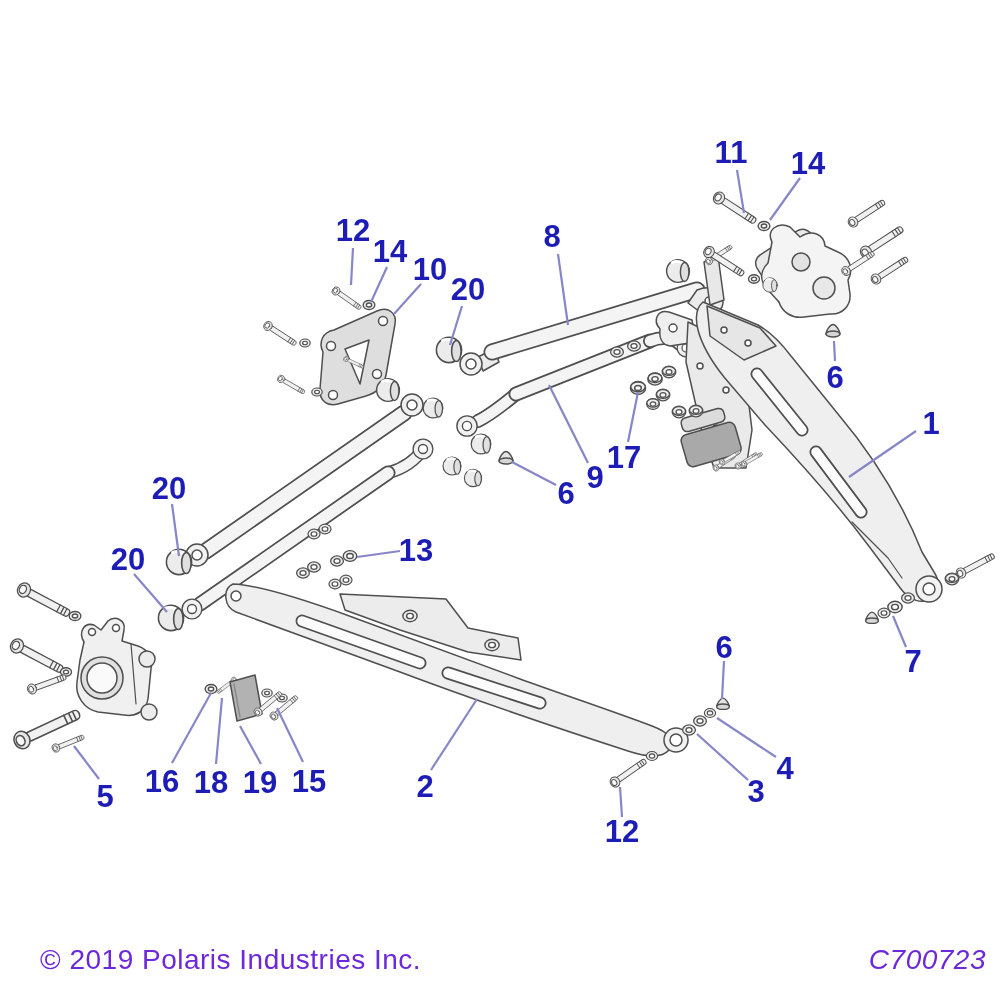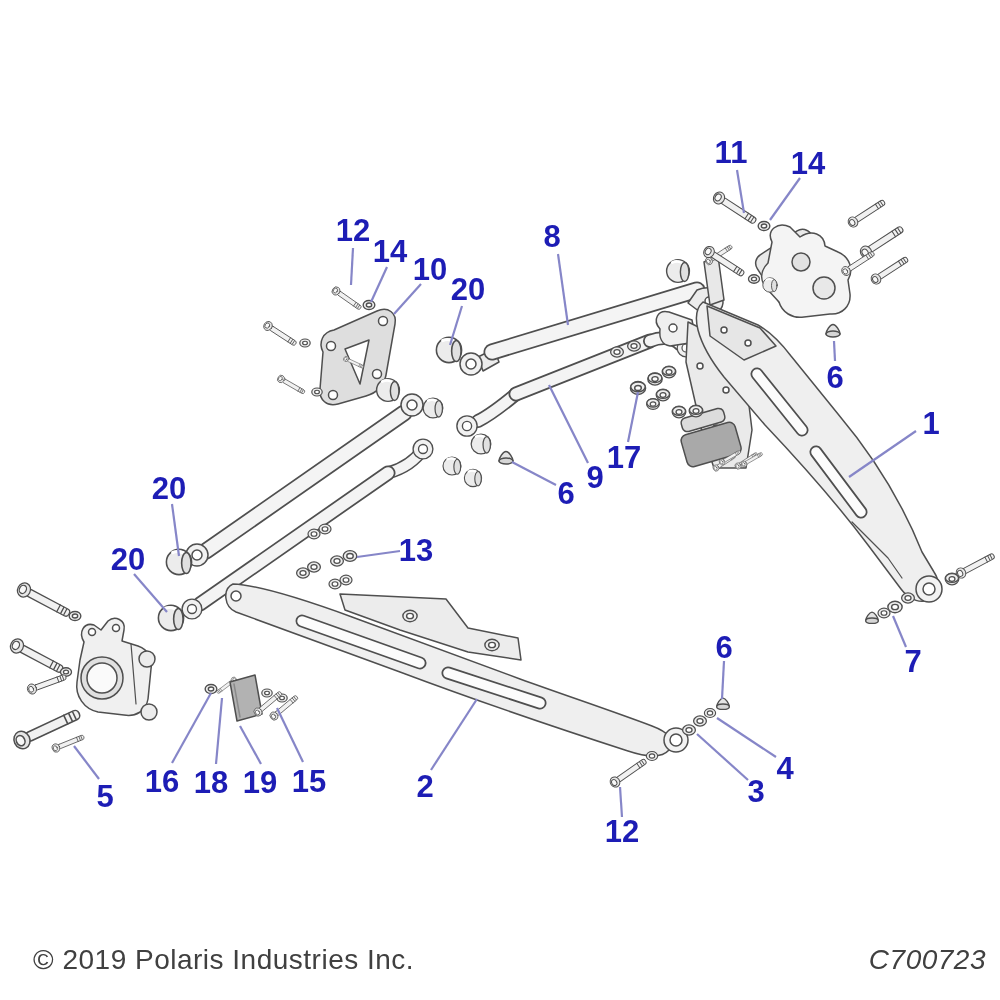--- a/index.html
+++ b/index.html
@@ -1,21 +1,21 @@
 <!DOCTYPE html>
 <html><head>
 <meta charset="utf-8">
 <style>
   html,body{margin:0;padding:0;background:#ffffff;}
   .stage{position:relative;width:1000px;height:1000px;background:#ffffff;overflow:hidden;
          font-family:"Liberation Sans", sans-serif;}
   svg{position:absolute;left:0;top:0;}
   .callout{font-family:"Liberation Sans", sans-serif;font-weight:700;font-size:31px;}
   .leader{fill:none;}
-  .footer-text{position:absolute;color:#404040;font-size:28px;letter-spacing:0.5px;}
+  .footer-text{position:absolute;color:#6d28d9;font-size:28px;letter-spacing:0.5px;margin-left:7px;}
   #copyright{left:33px;top:944px;}
   #doccode{right:14px;top:944px;font-style:italic;}
 </style>
 </head>
 <body>
 
 <div class="stage">
 
 <svg id="diagram" width="1000" height="1000" viewBox="0 0 1000 1000">
   <defs>

